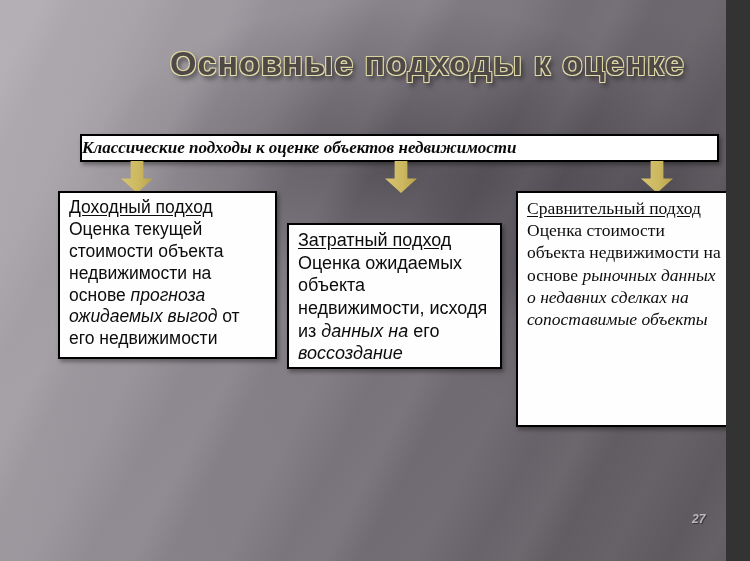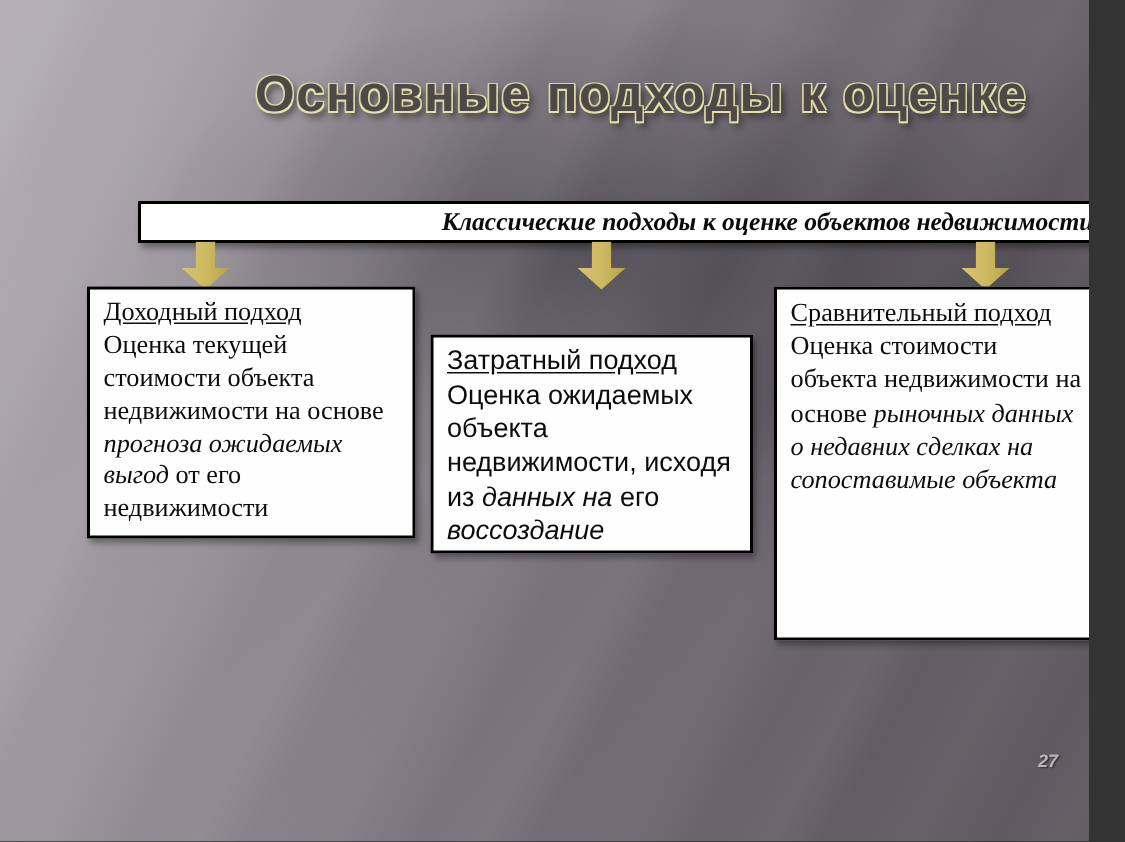--- a/index.html
+++ b/index.html
@@ -23,23 +23,23 @@
     text-align:center;
     font-size:34px; font-weight:bold; letter-spacing:1px;
     color:#4e4947;
     text-shadow:
       -1px -1px 0 #d9d4a2, 1px -1px 0 #d9d4a2,
       -1px  1px 0 #e3deac, 1px  1px 0 #e8e3b0,
        3px  4px 5px rgba(15,12,10,0.55);
   }
   
   .header-box{
-    position:absolute; left:92px; top:134px; width:635px; height:24px;
+    position:absolute; left:80px; top:134px; width:635px; height:24px;
     background:#fff; border:2px solid #000;
-    display:flex; align-items:center; justify-content:flex-end;
+    display:flex; align-items:center; justify-content:flex-start;
     box-shadow:2px 3px 4px rgba(0,0,0,0.35);
   }
   .header-box span{
     font-family:"Liberation Serif",serif;
     font-weight:bold; font-style:italic;
     font-size:17px; color:#0a0a0a; white-space:nowrap;
   }
   
   .arrow{
     position:absolute; top:161px; width:32px; height:32px;
@@ -52,28 +52,28 @@
   .abox{
     position:absolute; top:191px;
     background:#fffefe; border:2px solid #000;
     padding:4px 9px 0 9px; box-sizing:border-box;
     color:#0c0c0c;
     box-shadow:2px 3px 4px rgba(0,0,0,0.35);
   }
   .abox .hd{text-decoration:underline; text-underline-offset:2px;}
   .abox .it{font-style:italic;}
   .box1{left:58px; width:219px; height:168px;
-        font-family:Liberation Serif, serif; font-size:17.5px; line-height:1.25;}
+        font-family:Liberation Sans, sans-serif; font-size:17.5px; line-height:1.25;}
   .box2{left:287px; width:215px; height:146px;
         font-family:"Liberation Sans",sans-serif; font-size:18px; line-height:1.26;margin-top:32px;}
   .box3{left:516px; width:219px; height:236px;
         font-family:"Liberation Serif",serif; font-size:17.5px; line-height:1.27;}
   
   .pagenum{
-    position:absolute; left:692px; top:500px;
+    position:absolute; left:692px; top:512px;
     font-size:12px; font-weight:bold; font-style:italic;
     color:#bab6ba; text-shadow:1px 1px 1px rgba(0,0,0,0.45);
   }
 </style>
 </head>
 <body>
 
 <div class="slide">
 
   <div class="title">Основные подходы к оценке</div>
@@ -91,18 +91,18 @@
     <span><span>Оценка текущей стоимости объекта недвижимости на основе </span><span class="it">прогноза ожидаемых выгод</span><span> от его недвижимости</span></span>
   </div>
 
   <div class="abox box2">
     <span class="hd">Затратный подход</span><br>
     <span><span>Оценка ожидаемых объекта недвижимости, исходя из </span><span class="it">данных на</span><span> его </span><span class="it">воссоздание</span></span>
   </div>
 
   <div class="abox box3">
     <span class="hd">Сравнительный подход</span><br>
-    <span><span>Оценка стоимости объекта недвижимости на основе </span><span class="it">рыночных данных о недавних сделках на сопоставимые объекта</span></span>
+    <span><span>Оценка стоимости объекта недвижимости на основе </span><span class="it">рыночных данных о недавних сделках на сопоставимые объекты</span></span>
   </div>
 
   <div class="pagenum">27</div>
 
 </div>
 
 </body></html>

